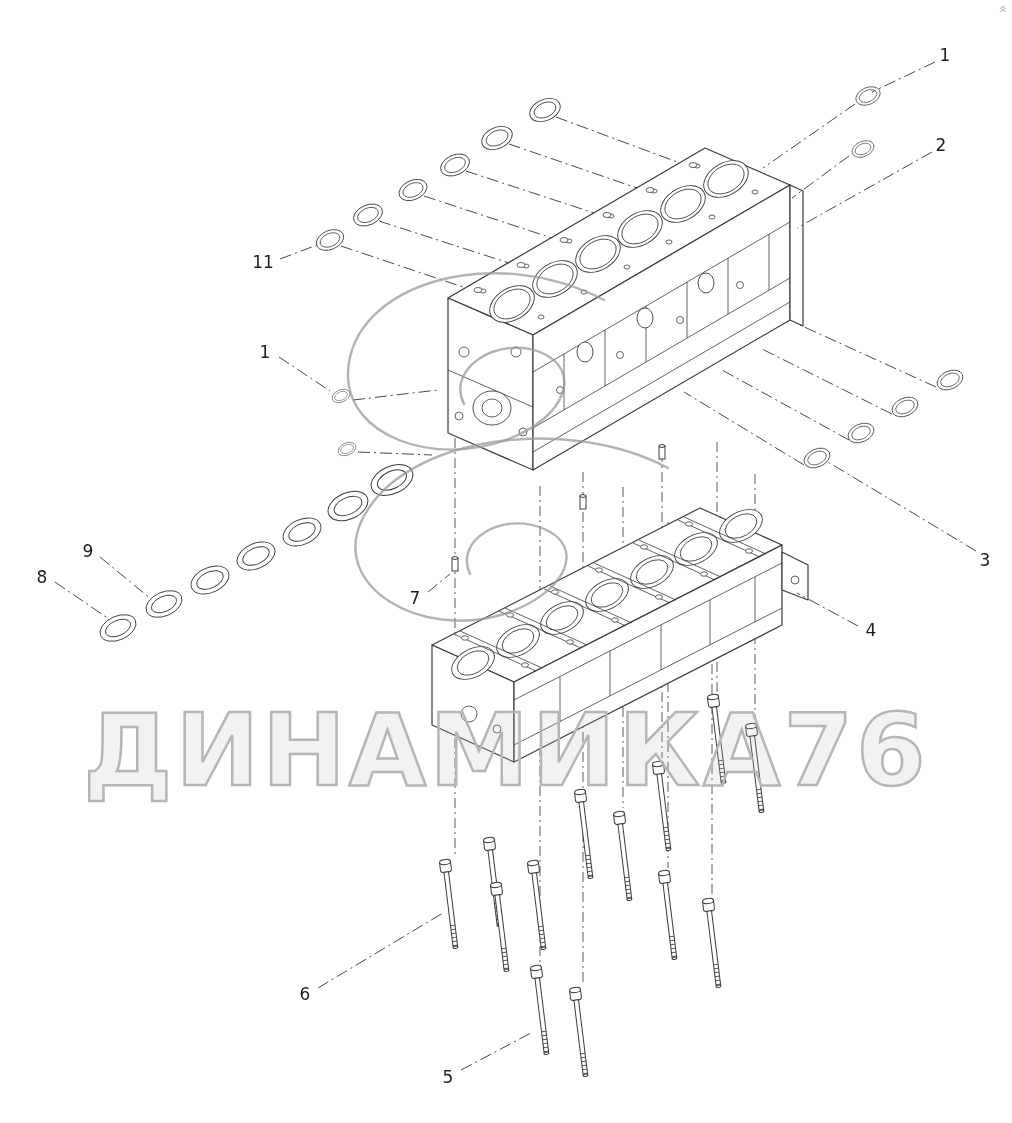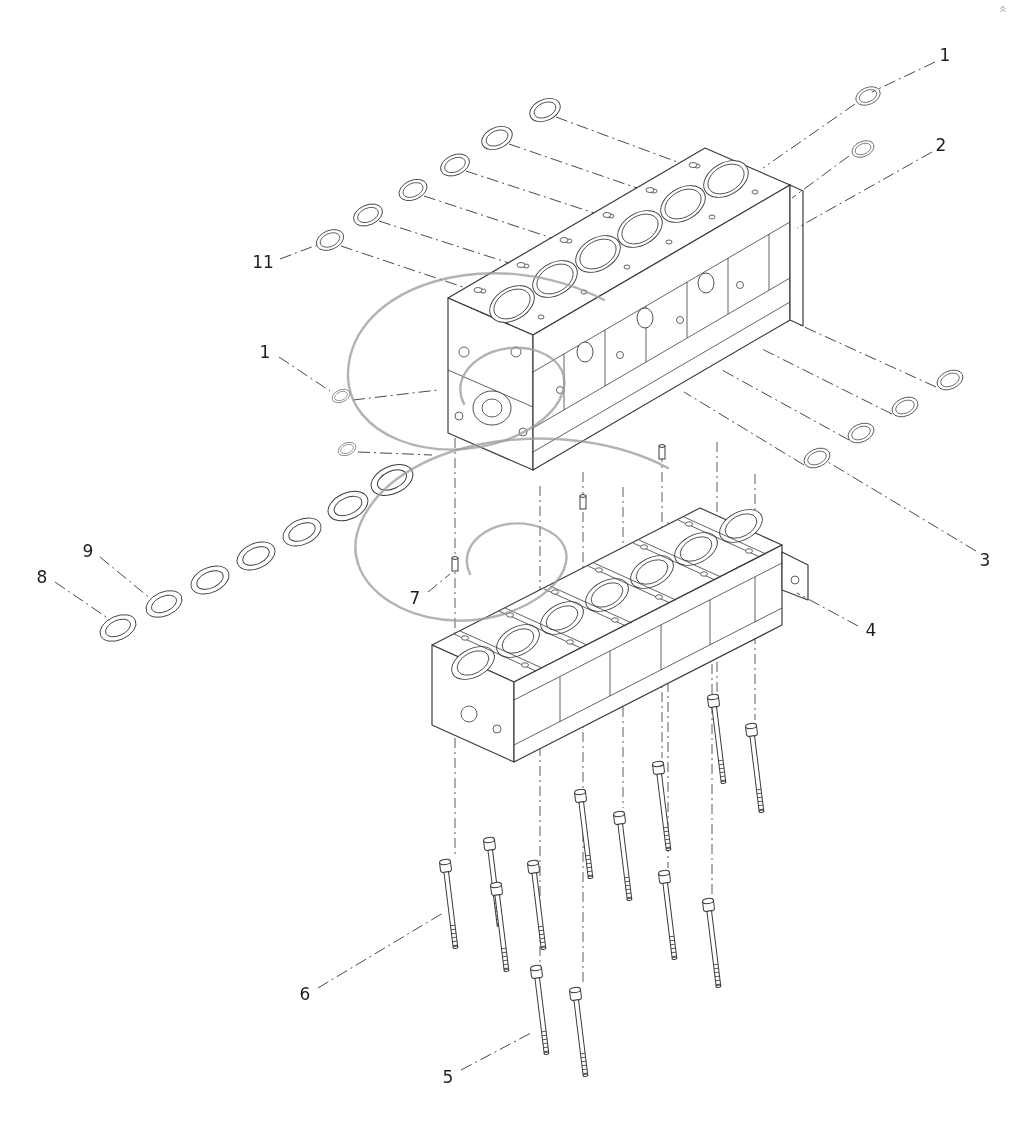--- a/index.html
+++ b/index.html
@@ -300,20 +300,21 @@
     <path class="leader" d="M100,557 L151,599"></path>
     <path class="leader" d="M55,582 L109,619"></path>
   </g>
 
   <g>
     <path class="swirl" d="M604,300 C492,242 352,284 348,372 C346,438 436,466 506,440 C566,418 584,370 540,352 C498,336 446,368 464,404"></path>
     <path class="swirl" d="M668,468 C566,414 402,436 362,520 C330,586 420,640 504,614 C566,594 588,546 542,528 C502,512 454,540 470,574"></path>
   </g>
 </svg>
 
+<div class="watermark">ДИНАМИКА76</div>
 
 <span class="callout" style="left:945px;top:55px">1</span>
 <span class="callout" style="left:941px;top:145px">2</span>
 <span class="callout" style="left:263px;top:262px">11</span>
 <span class="callout" style="left:265px;top:352px">1</span>
 <span class="callout" style="left:985px;top:560px">3</span>
 <span class="callout" style="left:871px;top:630px">4</span>
 <span class="callout" style="left:415px;top:598px">7</span>
 <span class="callout" style="left:88px;top:551px">9</span>
 <span class="callout" style="left:42px;top:577px">8</span>

